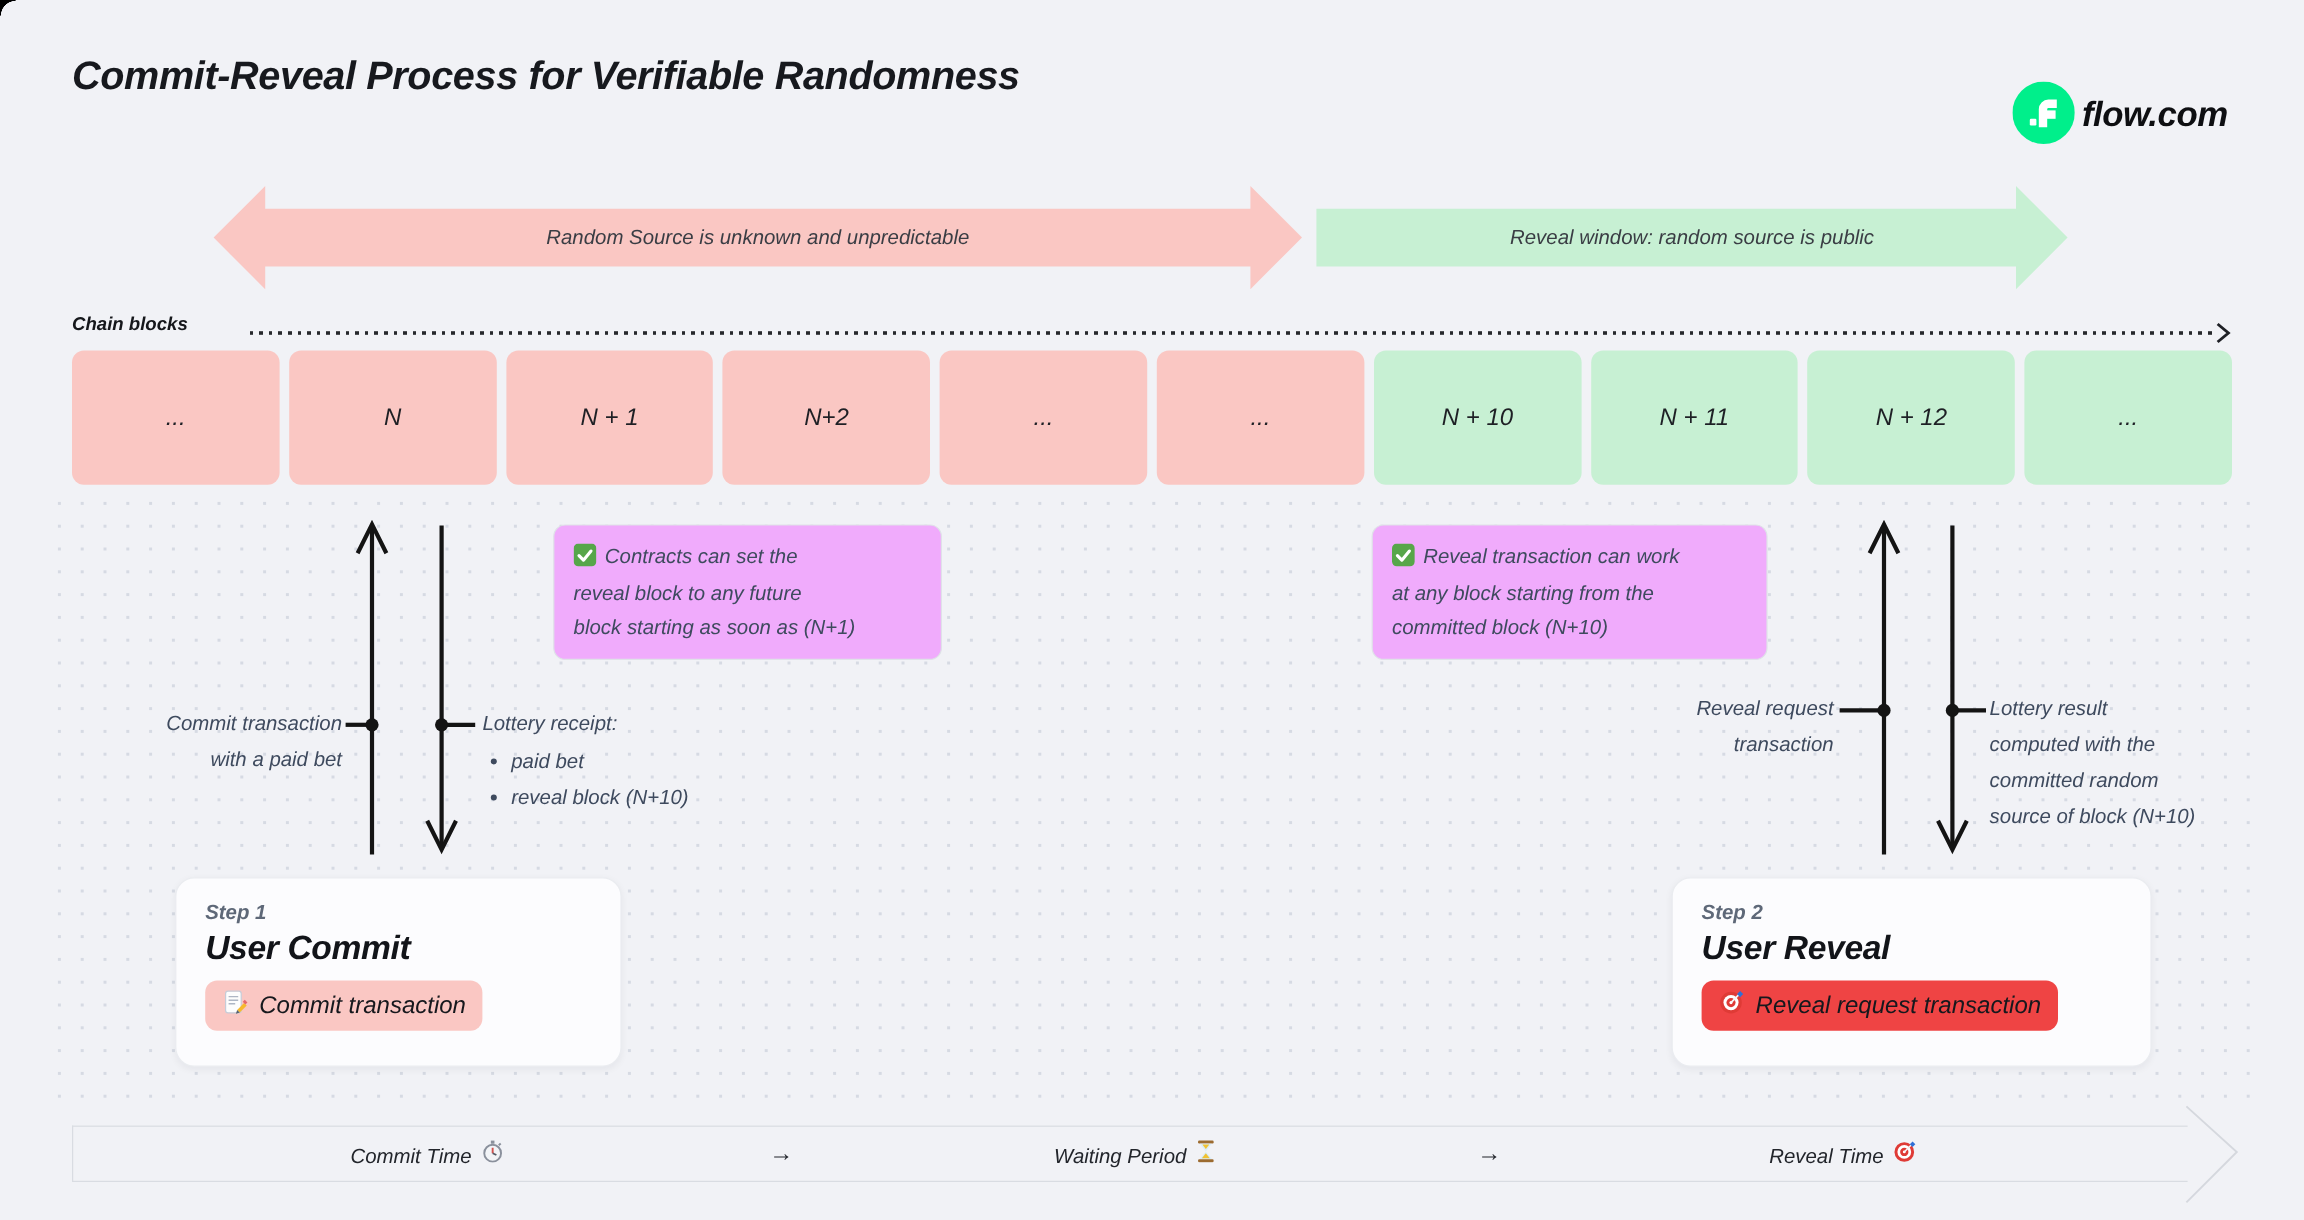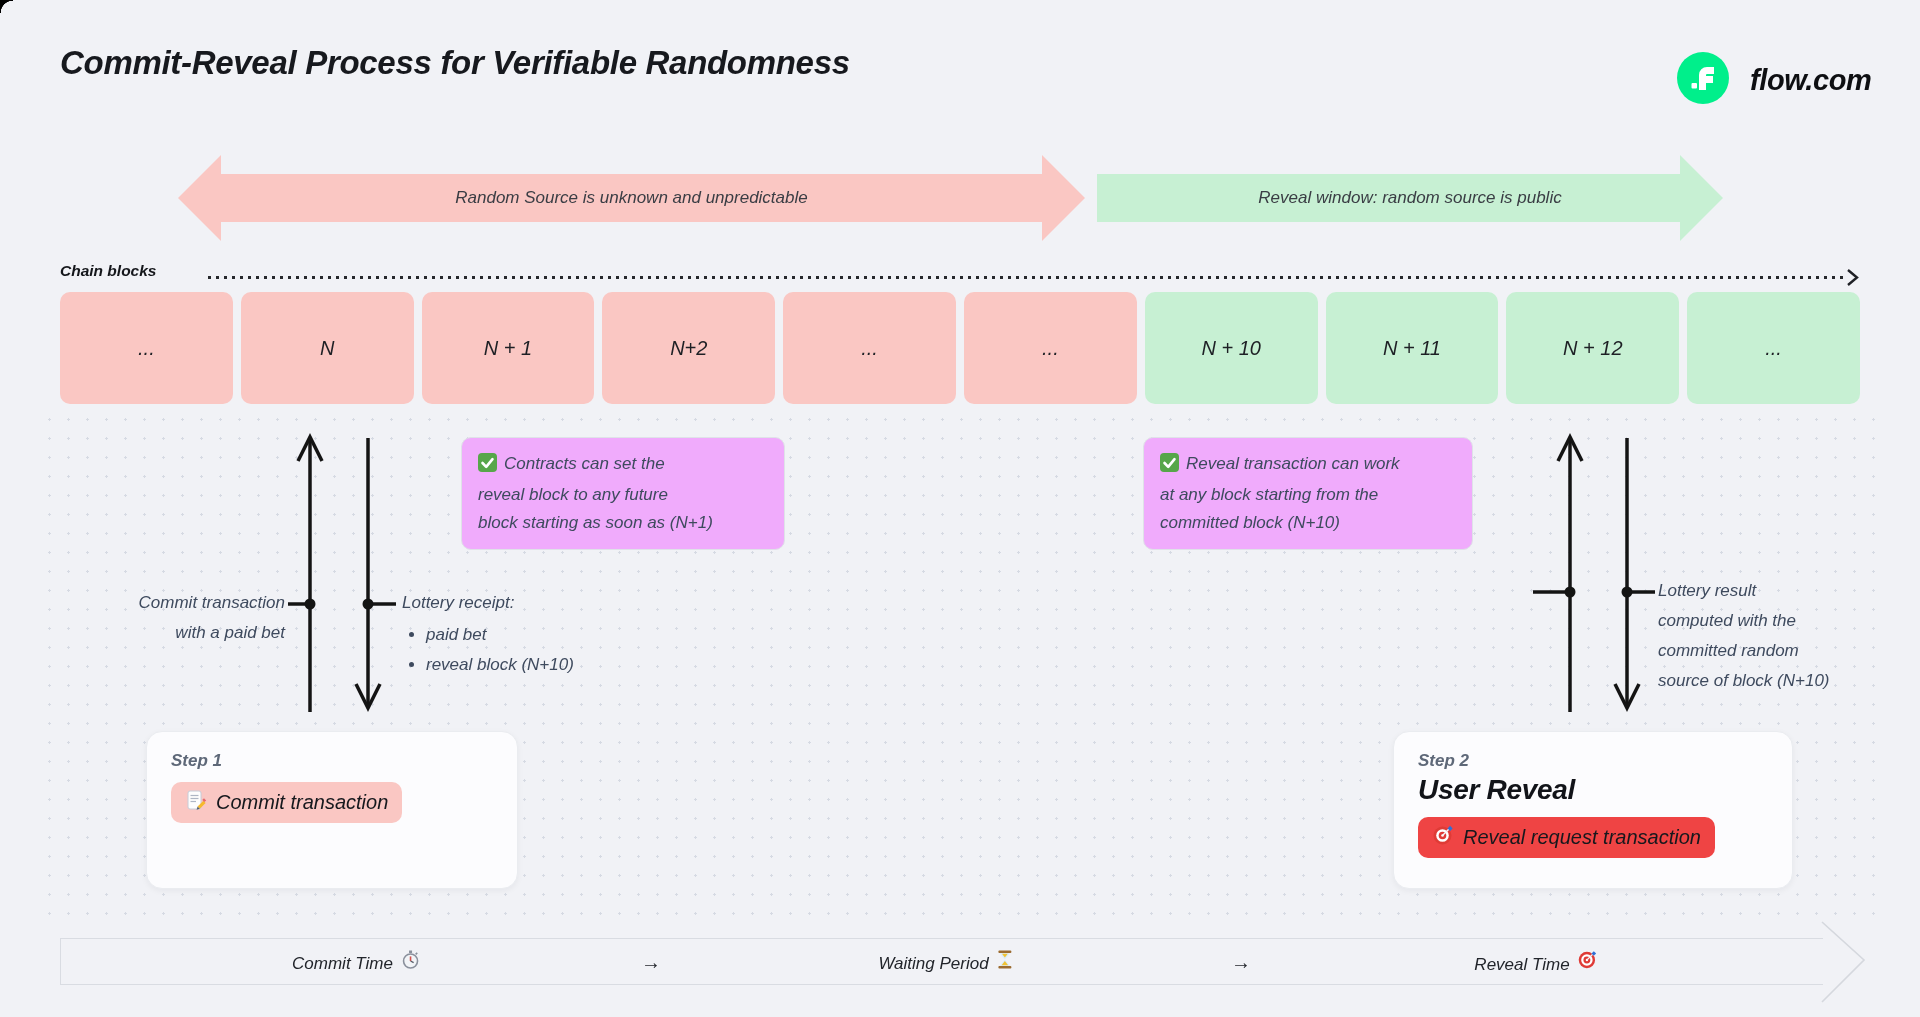--- a/index.html
+++ b/index.html
@@ -2,21 +2,21 @@
 <html><head>
 <meta charset="utf-8">
 <style>
   html,body{margin:0;padding:0;background:#F1F2F6;}
   .canvas{position:relative;width:1920px;height:1017px;background:#F1F2F6;overflow:hidden;
           font-family:"Liberation Sans",sans-serif;color:#1c1e24;font-style:italic;}
   .corner{position:absolute;top:0;left:0;width:13px;height:13px;z-index:9;
           background:radial-gradient(circle at 100% 100%, rgba(0,0,0,0) 12px, #000 12.5px);}
   
   .page-title{position:absolute;left:60px;top:44px;font-size:33px;font-weight:700;color:#17191E;letter-spacing:-.3px;}
-  .brand{position:absolute;left:1677px;top:52px;display:flex;align-items:center;gap:21px;}
+  .brand{position:absolute;left:1677px;top:68px;display:flex;align-items:center;gap:6px;}
   .brand-name{font-size:29px;font-weight:800;color:#0E0F12;letter-spacing:-.4px;}
   
   .banner-svg{position:absolute;left:0;top:0;z-index:1;}
   .banner-label{position:absolute;top:187px;height:22px;display:flex;align-items:center;justify-content:center;
                 font-size:17px;color:#3A3D44;z-index:2;}
   .banner-label.commit{left:218px;width:827px;}
   .banner-label.reveal{left:1097px;width:626px;}
   
   .chain-label{position:absolute;left:60px;top:262px;font-size:15.5px;font-weight:700;color:#15171B;}
   .chain-dots{position:absolute;left:208px;top:276px;width:1638px;height:2.5px;
@@ -165,29 +165,34 @@
     <div>Commit transaction</div>
     <div>with a paid bet</div>
   </div>
   <div class="ann receipt">
     <div>Lottery receipt:</div>
     <ul>
       <li>paid bet</li>
       <li>reveal block (N+10)</li>
     </ul>
   </div>
+  <div class="ann reveal-tx">
+    <div>Reveal request</div>
+    <div>transaction</div>
+  </div>
   <div class="ann result">
     <div>Lottery result</div>
     <div>computed with the</div>
     <div>committed random</div>
     <div>source of block (N+10)</div>
   </div>
 
   <div class="step-card one">
     <div class="eyebrow">Step 1</div>
+    <div class="step-title">User Commit</div>
     <div class="pill commit">
       <span>
         <svg width="22" height="22" viewBox="0 0 22 22">
           <rect x="3" y="2" width="13" height="18" rx="2" fill="#FDFDFD" stroke="#C6CCD8" stroke-width="1"></rect>
           <line x1="5.5" y1="6.5" x2="13.5" y2="6.5" stroke="#AEB6C4" stroke-width="1.2"></line>
           <line x1="5.5" y1="9.5" x2="13.5" y2="9.5" stroke="#AEB6C4" stroke-width="1.2"></line>
           <line x1="5.5" y1="12.5" x2="11" y2="12.5" stroke="#AEB6C4" stroke-width="1.2"></line>
           <polygon points="12.6,17.6 18.4,11.8 20.6,14 14.8,19.8" fill="#F6B92D"></polygon>
           <polygon points="12.6,17.6 14.8,19.8 11.6,20.8" fill="#57606E"></polygon>
           <rect x="17.7" y="9.9" width="3.1" height="2.4" transform="rotate(45 19.2 11.1)" fill="#E6696B"></rect>

